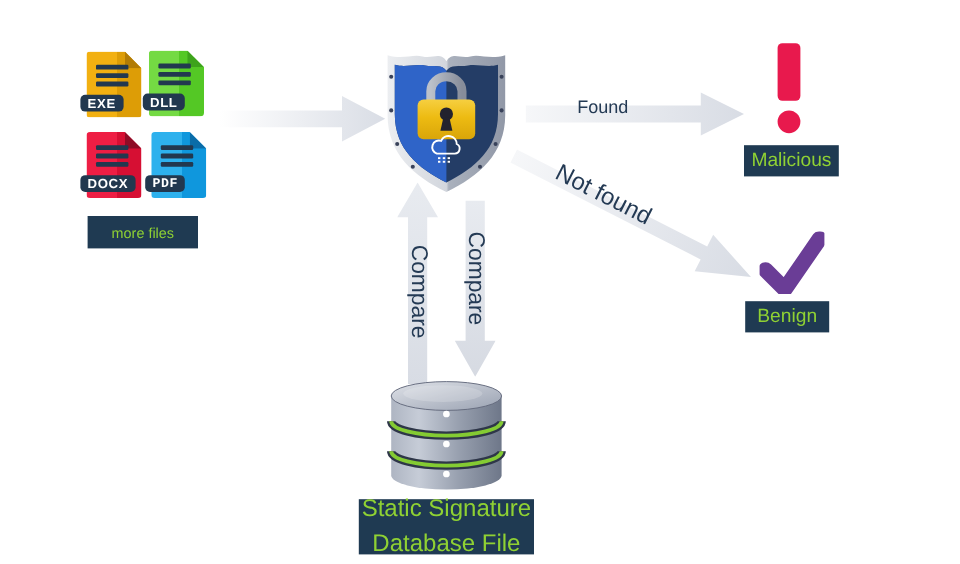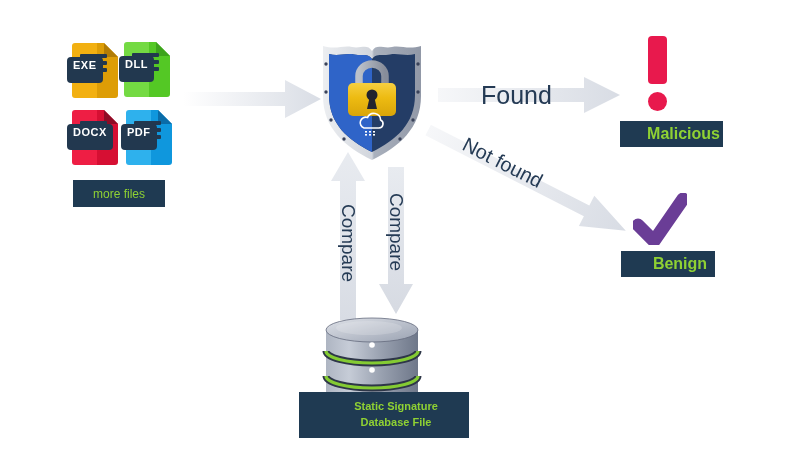--- a/index.html
+++ b/index.html
@@ -11,36 +11,36 @@
 
   
   .file { position:absolute; width:46px; height:55px; }
   .file .body { position:absolute; inset:0; border-radius:3px;
     clip-path: polygon(0 0, calc(100% - 14px) 0, 100% 14px, 100% 100%, 0 100%); }
   .file .fold { position:absolute; top:0; right:0; width:14px; height:14px;
     clip-path: polygon(0 0, 100% 100%, 0 100%); }
   .file .lines { position:absolute; left:8px; top:11px; }
   .file .lines i { display:block; width:27px; height:4px; background:#22384f;
     margin-bottom:3px; border-radius:1px; }
-  .file .badge { position:absolute; left:-5px; bottom:15px; background:#22384f;
+  .file .badge { position:absolute; left:-5px; bottom:5px; background:#22384f;
     color:#ffffff; font-weight:bold; font-size:11px; line-height:1;
-    padding:3px 6px 12px 6px; border-radius:4px; letter-spacing:0.5px; }
+    padding:3px 6px 0 6px; border-radius:4px; letter-spacing:0.5px; }
   .f-exe  .body { background:linear-gradient(to right,#f2b011 55%,#dd9d06 55%); }
   .f-exe  .fold { background:#b27c05; }
   .f-dll  .body { background:linear-gradient(to right,#74da43 55%,#54c825 55%); }
   .f-dll  .fold { background:#3da31c; }
   .f-docx .body { background:linear-gradient(to right,#ee1e44 55%,#d60f33 55%); }
   .f-docx .fold { background:#8e0c26; }
   .f-pdf  .body { background:linear-gradient(to right,#2eb1ed 55%,#0f97dd 55%); }
   .f-pdf  .fold { background:#0a6ca8; }
 
   
   .tagbox { position:absolute; background:#1f3a52; color:#8fd133;
     display:flex; align-items:center; justify-content:center; text-align:center; }
-  .tag-bold { font-weight:bold;padding-left:24px; }
+  .tag-bold { font-weight:normal; }
 
   
   .flowtext { position:absolute; color:#243a54; white-space:nowrap; }
 
   .rot-wrap { position:absolute; transform-origin:0 50%; }
   .vtext { position:absolute; transform:translate(-50%,-50%) rotate(90deg);
     color:#243a54; white-space:nowrap; }
 
   .excl-bar { position:absolute; left:648px; top:36px; width:19px; height:48px;
     background:#e8194d; border-radius:4px; }
@@ -77,21 +77,21 @@
   <div class="file f-docx" style="left:72px; top:110px;">
     <div class="body"></div>
     <div class="fold"></div>
     <div class="lines">
         <i></i>
         <i></i>
         <i></i>
       </div>
     <div class="badge">DOCX</div>
   </div>
-  <div class="file f-pdf" style="left:126px; top:110px;">
+  <div class="file f-pdf" style="left:126px; top:110px;font-family:Liberation Mono, monospace;">
     <div class="body"></div>
     <div class="fold"></div>
     <div class="lines">
         <i></i>
         <i></i>
         <i></i>
       </div>
     <div class="badge">PDF</div>
   </div>
 
@@ -165,21 +165,21 @@
 
   <svg class="abs" style="left:438px; top:75px;" width="184" height="40" viewBox="0 0 184 40">
     <defs>
       <linearGradient id="ga2" x1="0" y1="0" x2="1" y2="0">
         <stop offset="0" stop-color="#f6f7f9"></stop>
           <stop offset="1" stop-color="#d8dce4"></stop>
       </linearGradient>
     </defs>
     <path d="M0,13 H146 V2 L182,20 L146,38 V27 H0 Z" fill="url(#ga2)"></path>
   </svg>
-  <div class="flowtext" style="left:481px; top:81px; font-size:25px;">Found</div>
+  <div class="flowtext" style="left:481px; top:81px; font-size:15px;">Found</div>
 
   <div class="rot-wrap" style="left:428px; top:110px; width:224px; height:40; transform:rotate(27deg);">
     <svg width="224" height="40" viewBox="0 0 224 40">
       <defs>
         <linearGradient id="ga3" x1="0" y1="0" x2="1" y2="0">
           <stop offset="0" stop-color="#f6f7f9"></stop>
             <stop offset="1" stop-color="#d8dce4"></stop>
         </linearGradient>
       </defs>
       <path d="M0,14 H178 V3 L222,20 L178,37 V26 H0 Z" fill="url(#ga3)"></path>
@@ -236,18 +236,18 @@
     <path d="M4,34 A46,12 0 0 0 96,34" stroke="#84cb33" stroke-width="3.2" fill="none"></path>
     <path d="M4,59 A46,12 0 0 0 96,59" stroke="#2e3648" stroke-width="7" fill="none"></path>
     <path d="M4,59 A46,12 0 0 0 96,59" stroke="#84cb33" stroke-width="3.2" fill="none"></path>
     <ellipse cx="50" cy="13" rx="46" ry="12" fill="url(#dbTop)" stroke="#646b7d" stroke-width="0.8"></ellipse>
     <ellipse cx="47" cy="11" rx="33" ry="7" fill="#ffffff" opacity="0.18"></ellipse>
     <circle cx="50" cy="28" r="2.8" fill="#ffffff"></circle>
     <circle cx="50" cy="53" r="2.8" fill="#ffffff"></circle>
     <circle cx="50" cy="78" r="2.8" fill="#ffffff"></circle>
   </svg>
 
-  <div class="tagbox tag-bold" style="left:299px; top:392px; width:146px; height:46px; font-size:11px; line-height:1.45; flex-direction:column;">
+  <div class="tagbox tag-bold" style="left:299px; top:416px; width:146px; height:46px; font-size:20px; line-height:1.45; flex-direction:column;">
     <span>Static Signature</span>
     <span>Database File</span>
   </div>
 
 </div>
 
 </body></html>

